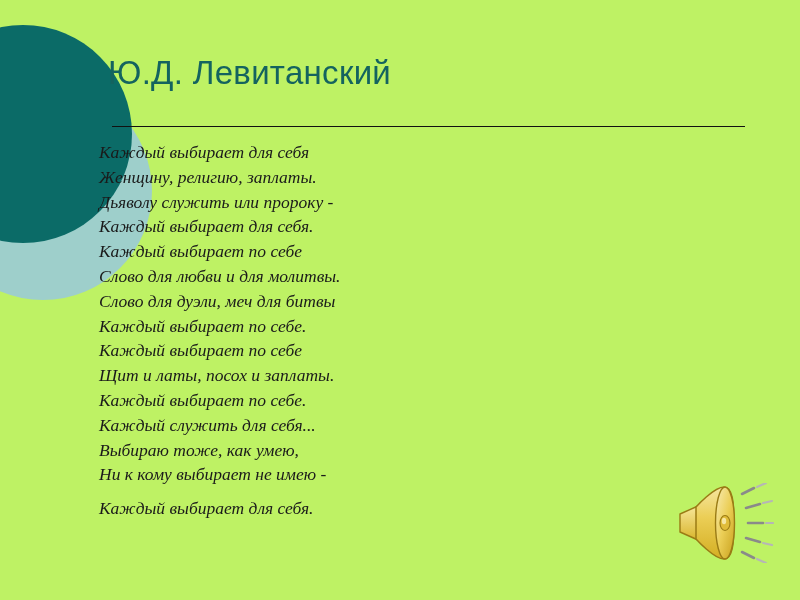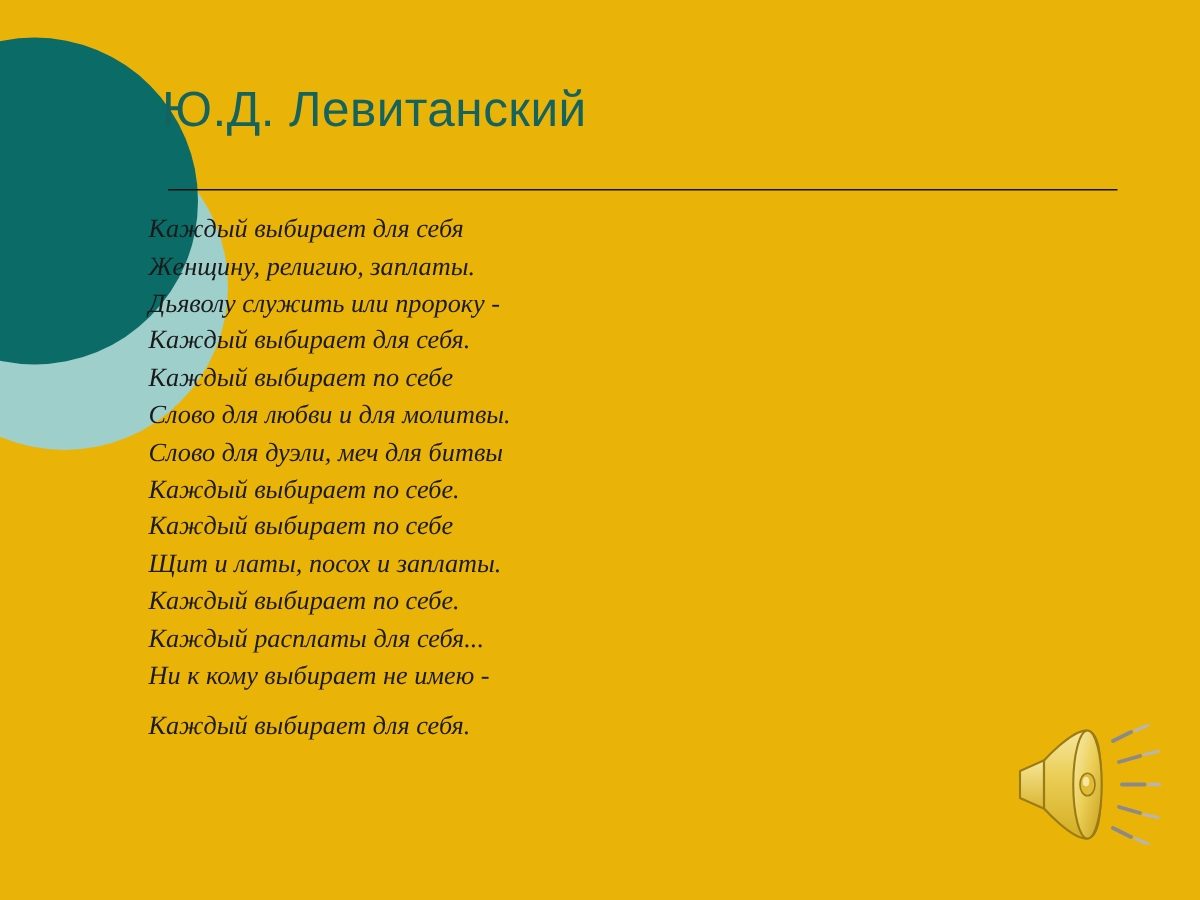--- a/index.html
+++ b/index.html
@@ -10,21 +10,21 @@
     width: 800px;
     height: 600px;
     background: #ffffff;
     font-family: "Liberation Serif", serif;
     overflow: hidden;
   }
   #slide {
     position: relative;
     width: 800px;
     height: 600px;
-    background: #eab308;
+    background: #bef264;
     overflow: hidden;
   }
 
   
   .deco-layer {
     position: absolute;
     left: 0;
     top: 0;
     width: 800px;
     height: 600px;
@@ -122,21 +122,22 @@
     <div class="poem-line">Женщину, религию, заплаты.</div>
     <div class="poem-line">Дьяволу служить или пророку -</div>
     <div class="poem-line">Каждый выбирает для себя.</div>
     <div class="poem-line">Каждый выбирает по себе</div>
     <div class="poem-line">Слово для любви и для молитвы.</div>
     <div class="poem-line">Слово для дуэли, меч для битвы</div>
     <div class="poem-line">Каждый выбирает по себе.</div>
     <div class="poem-line">Каждый выбирает по себе</div>
     <div class="poem-line">Щит и латы, посох и заплаты.</div>
     <div class="poem-line">Каждый выбирает по себе.</div>
-    <div class="poem-line">Каждый расплаты для себя...</div>
+    <div class="poem-line">Каждый служить для себя...</div>
+    <div class="poem-line">Выбираю тоже, как умею,</div>
     <div class="poem-line">Ни к кому выбирает не имею -</div>
     <div class="poem-line spaced-before">Каждый выбирает для себя.</div>
   </div>
 
   <div id="speaker">
     <svg width="98" height="80" viewBox="0 0 98 80" xmlns="http://www.w3.org/2000/svg">
       <defs>
         <linearGradient id="coneGrad" x1="0" y1="0" x2="0" y2="1">
           <stop offset="0%" stop-color="#F6E6A0"></stop>
           <stop offset="42%" stop-color="#EBCE56"></stop>

